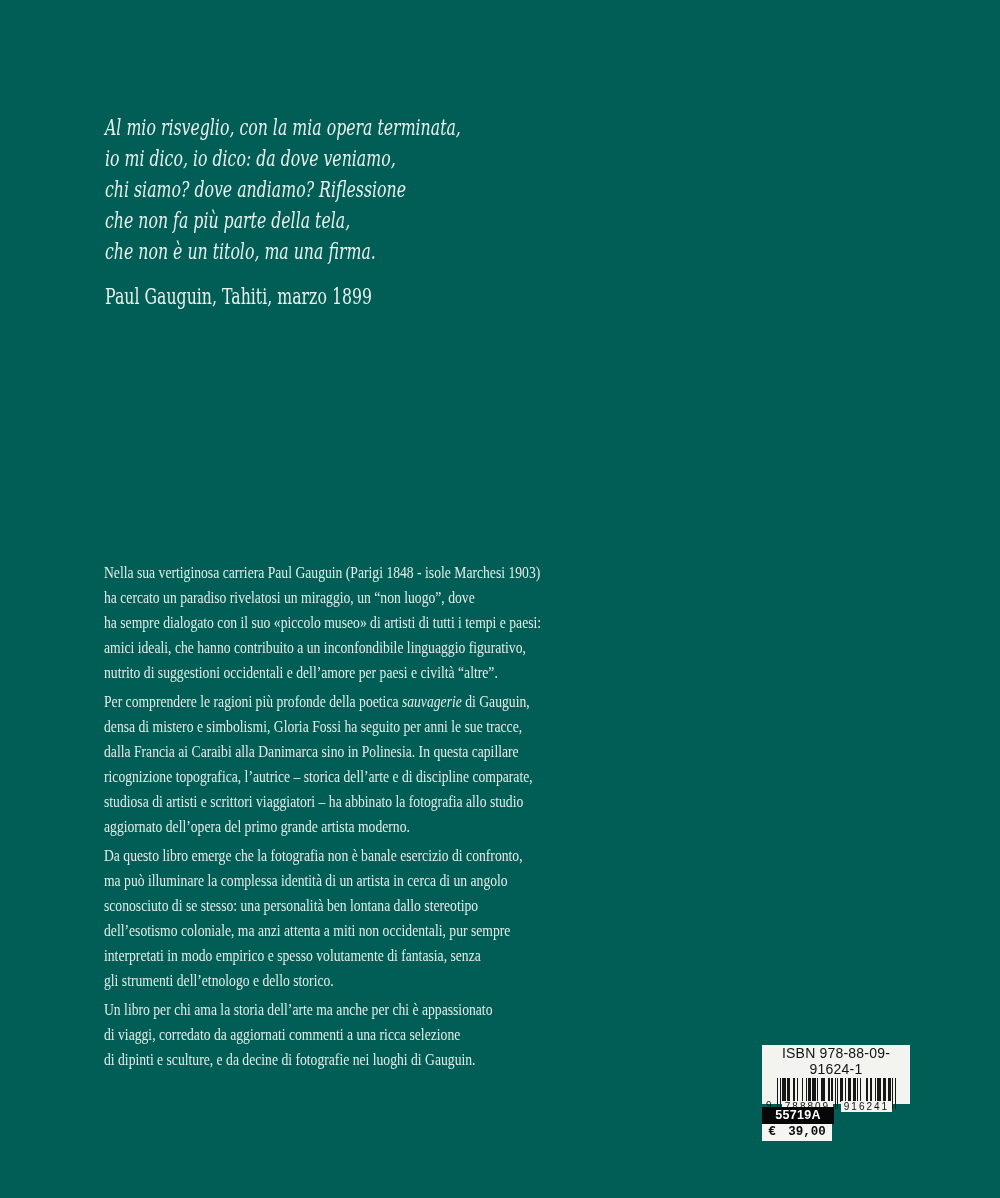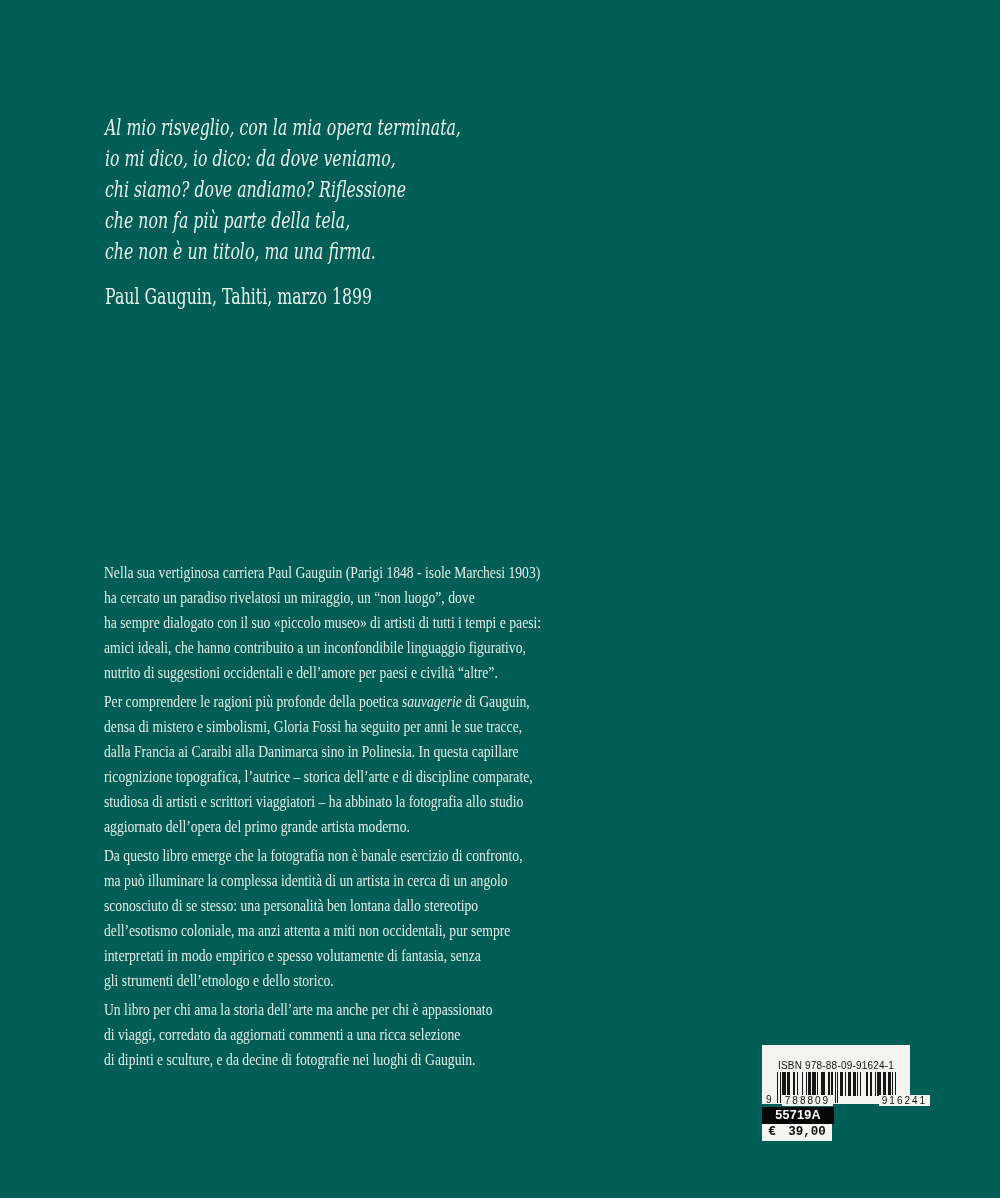--- a/index.html
+++ b/index.html
@@ -44,34 +44,34 @@
   
   .barcode-label {
     position: absolute;
     left: 762px; top: 1045px;
     width: 148px; height: 59px;
     background: #f3f3f0;
     font-family: "Liberation Sans", sans-serif;
     color: #121212;
   }
   .isbn {
-    padding-top: 15px;
+    padding-top: 0;
     text-align: center;
-    font-size: 10px;
+    font-size: 14px;
     letter-spacing: 0.2px;
   }
   .ean { position: relative; height: 44px; margin-top: 1px; }
   .bars { position: absolute; left: 15px; top: 0; display: flex; }
   .bar { width: 1.25px; height: 24px; flex: none; }
   .bar.on { background: #161616; }
   .bar.guard { height: 31px; }
   .ean-digit { position: absolute; font-size: 10px; color: #111; }
   .d-first { left: 4px; top: 22px; }
   .d-left  { left: 20px; top: 22.5px; width: 51px; text-align: center; letter-spacing: 2px; background: #f3f3f0; }
-  .d-right { left: 79px; top: 22.5px; width: 51px; text-align: center; letter-spacing: 2px; background: #f3f3f0; margin-left: 38px; }
+  .d-right { left: 79px; top: 22.5px; width: 51px; text-align: center; letter-spacing: 2px; background: #f3f3f0; }
 
   
   .code-row {
     position: absolute;
     left: 762px; top: 1107px;
     width: 148px; height: 17px;
     display: flex;
     font-family: "Liberation Sans", sans-serif;
     font-weight: bold;
     font-size: 12.5px;

